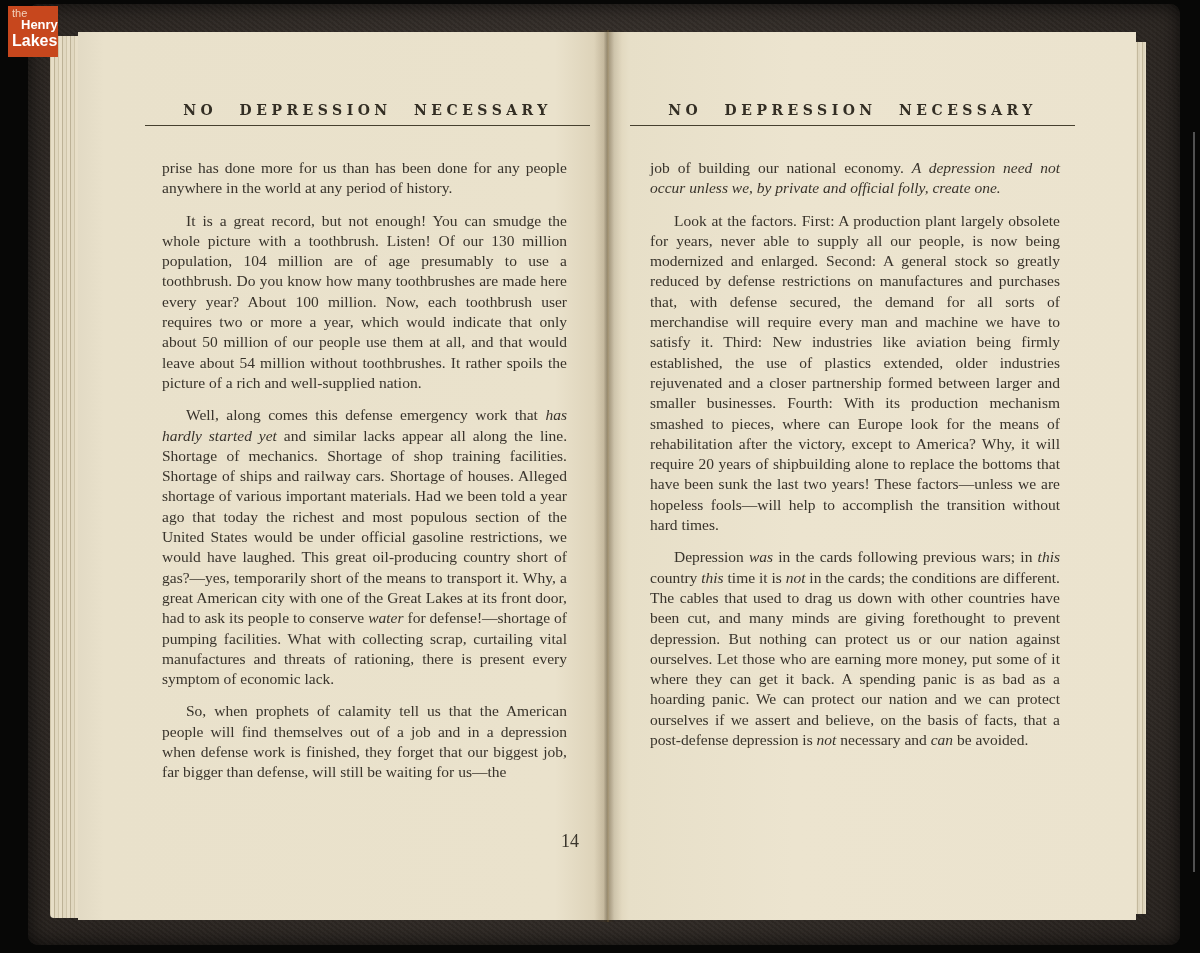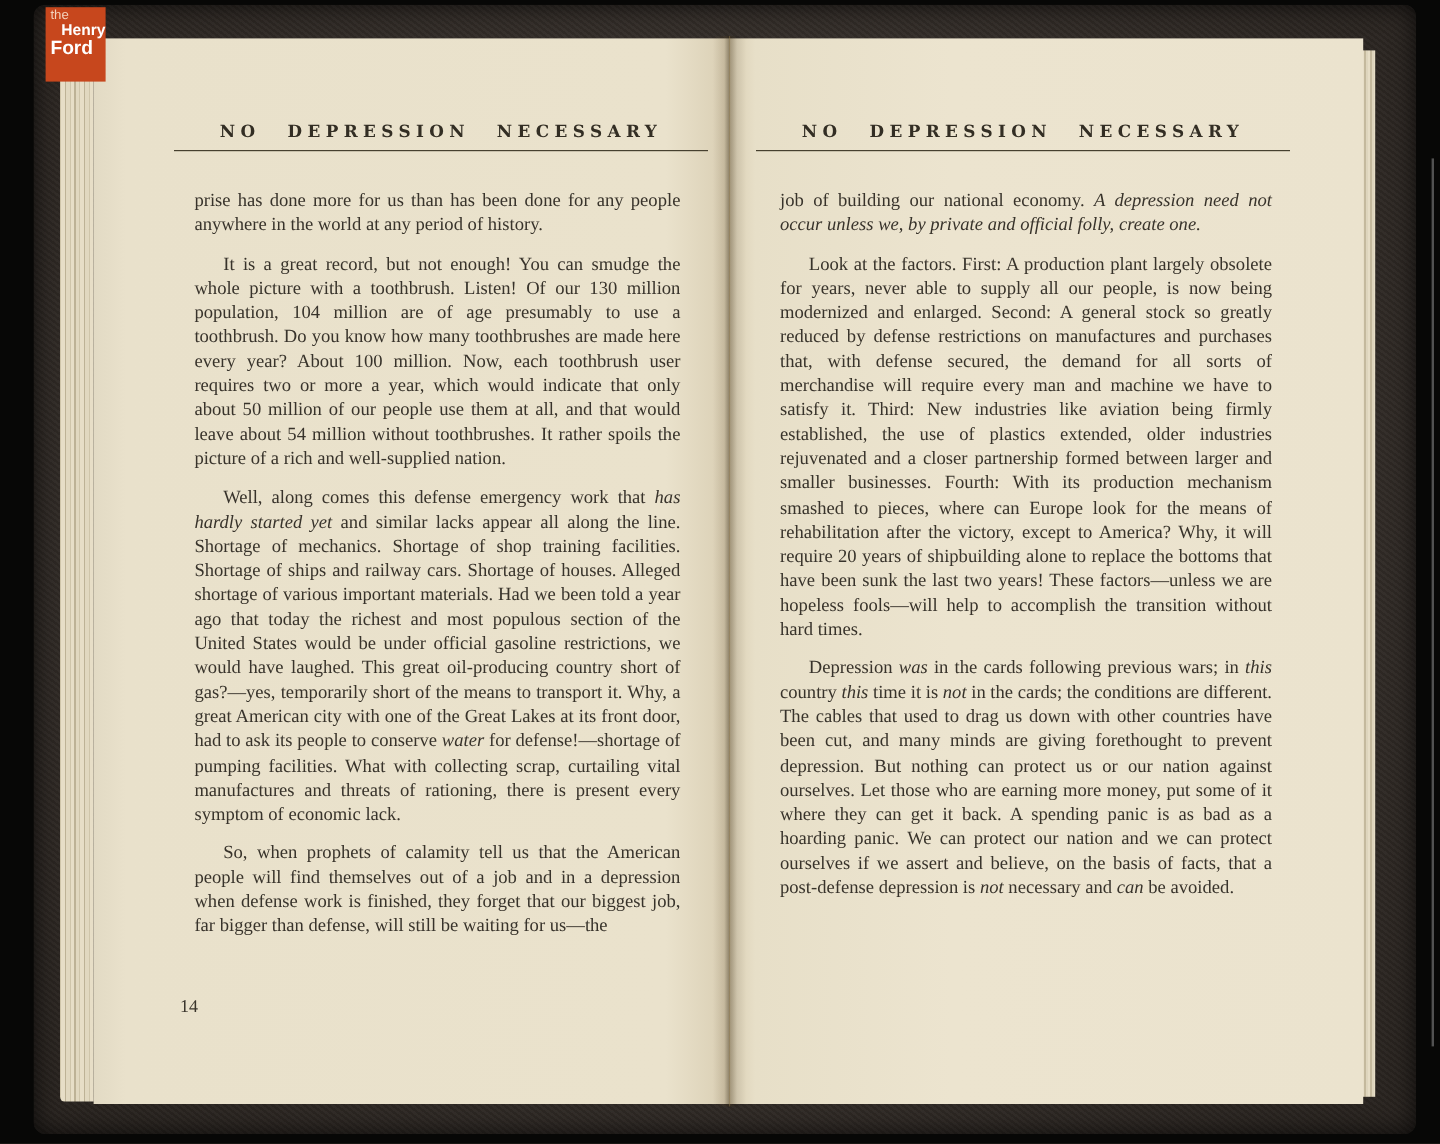--- a/index.html
+++ b/index.html
@@ -69,31 +69,30 @@
     text-align:justify;
     font-size:15.5px;line-height:20.3px;
     color:#38332b;
   }
   .page-left .page-body{left:72px;width:429px;}
   .page-right .page-body{left:30px;width:434px;}
   .page-body p{margin:12px;}
   .page-body p.indent{text-indent:24px;}
   .page-number{
     position:absolute;top:799px;
-    text-align:left;font-size:15px;color:#3a352c;
+    text-align:right;font-size:18px;color:#3a352c;
   }
   .page-left .page-number{left:72px;width:429px;}
   .page-right .page-number{left:30px;width:434px;}
   
   .logo{
-    position:absolute;left:8px;top:6px;width:50px;height:62px;
+    position:absolute;left:8px;top:6px;width:50px;height:51px;
     background:#c7471d;
     font-family:"Liberation Sans", sans-serif;color:#ffffff;
     z-index:5;
-    margin-left:30px;
   }
   .logo-the{position:absolute;left:4px;top:1px;font-size:11px;font-weight:400;color:#f3d3bd;}
   .logo-henry{position:absolute;left:13px;top:11px;font-size:13px;font-weight:700;}
   .logo-ford{position:absolute;left:4px;top:26px;font-size:16px;font-weight:700;}
   
   .artifact-line{
     position:absolute;right:5px;top:132px;width:2px;height:740px;
     background:rgba(255,255,255,0.3);
   }
 </style>
@@ -123,16 +122,16 @@
       <p class="indent"><span>Look at the factors. First: A production plant largely obsolete for years, never able to supply all our people, is now being modernized and enlarged. Second: A general stock so greatly reduced by defense restrictions on manufactures and purchases that, with defense secured, the demand for all sorts of merchandise will require every man and machine we have to satisfy it. Third: New industries like aviation being firmly established, the use of plastics extended, older industries rejuvenated and a closer partnership formed between larger and smaller businesses. Fourth: With its production mechanism smashed to pieces, where can Europe look for the means of rehabilitation after the victory, except to America? Why, it will require 20 years of shipbuilding alone to replace the bottoms that have been sunk the last two years! These factors—unless we are hopeless fools—will help to accomplish the transition without hard times.</span></p>
       <p class="indent"><span>Depression </span><i>was</i><span> in the cards following previous wars; in </span><i>this</i><span> country </span><i>this</i><span> time it is </span><i>not</i><span> in the cards; the conditions are different. The cables that used to drag us down with other countries have been cut, and many minds are giving forethought to prevent depression. But nothing can protect us or our nation against ourselves. Let those who are earning more money, put some of it where they can get it back. A spending panic is as bad as a hoarding panic. We can protect our nation and we can protect ourselves if we assert and believe, on the basis of facts, that a post-defense depression is </span><i>not</i><span> necessary and </span><i>can</i><span> be avoided.</span></p>
     </div>
 </div>
 
 <div class="gutter"></div>
 
 <div class="logo">
   <div class="logo-the">the</div>
   <div class="logo-henry">Henry</div>
-  <div class="logo-ford">Ford</div>
+  <div class="logo-ford">Lakes</div>
 </div>
 
 <div class="artifact-line"></div>
 
 </body></html>

